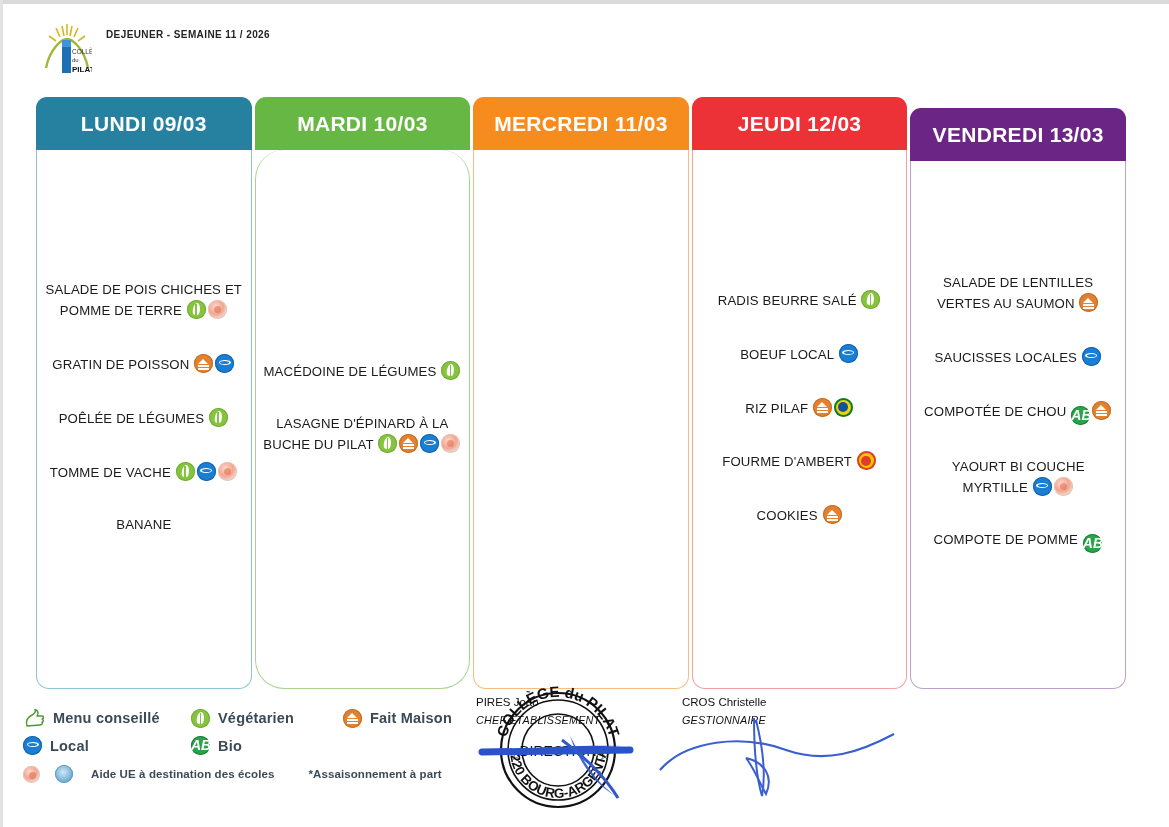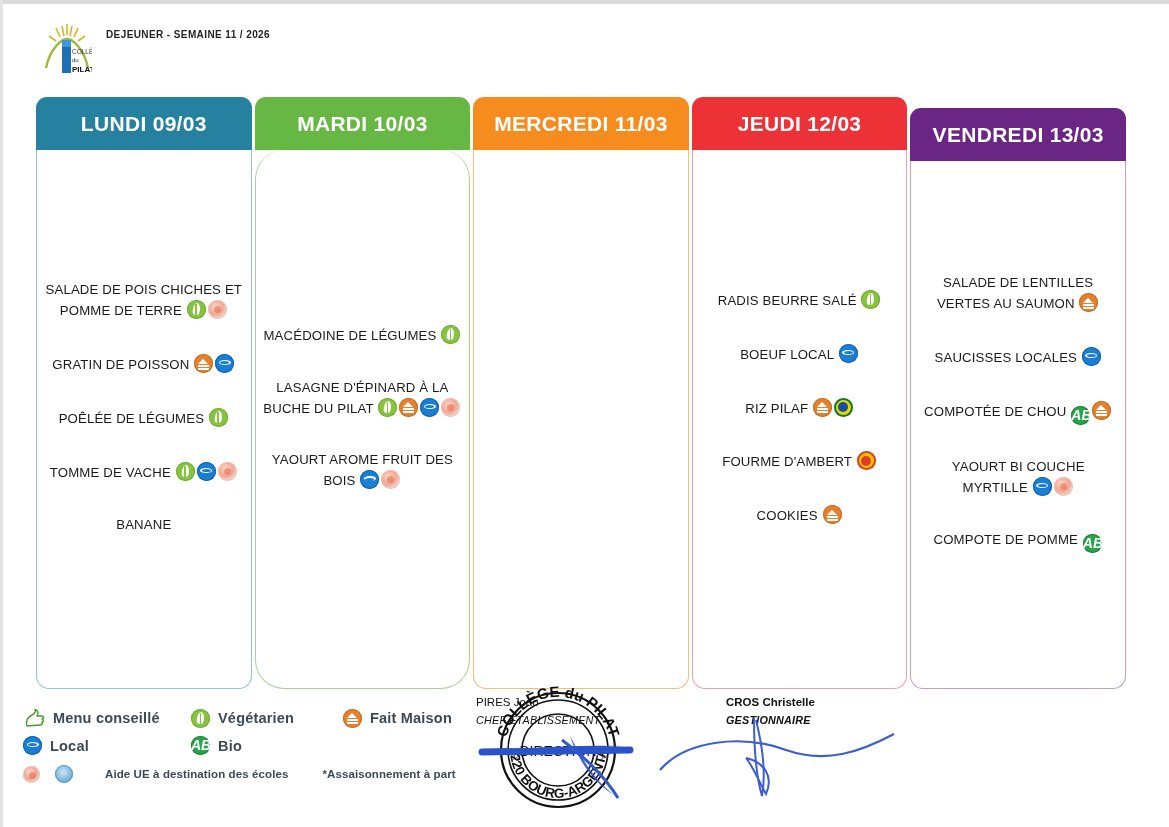--- a/index.html
+++ b/index.html
@@ -93,21 +93,21 @@
   .legend{position:absolute;left:22px;top:708px;width:470px;}
   .legend-row{display:flex;align-items:center;margin-bottom:8px;}
   .legend-item{display:flex;align-items:center;gap:7px;}
   .legend-label{font-size:14.5px;font-weight:bold;color:#3b4a57;letter-spacing:.2px;white-space:nowrap;}
   .legend-note{font-size:11.5px;color:#3b4a57;font-weight:bold;letter-spacing:.1px;white-space:nowrap;}
 
   
   .sig{position:absolute;font-size:11.5px;color:#111;line-height:1.55;}
   .sig .role{font-style:italic;font-size:10.8px;letter-spacing:.2px;}
   .sig-left{left:476px;top:694px;}
-  .sig-right{left:726px;top:694px;font-weight:bold;}
+  .sig-right{left:682px;top:694px;}
 
   .stamp{position:absolute;left:486px;top:676px;width:144px;height:142px;pointer-events:none;}
   .scribble{position:absolute;left:466px;top:700px;width:400px;height:120px;pointer-events:none;}
   .scribble2{position:absolute;left:650px;top:700px;width:260px;height:110px;pointer-events:none;}
 </style>
 </head>
 <body>
 
 <div class="scan-edge-top"></div>
 <div class="scan-edge-left"></div>
@@ -147,21 +147,20 @@
           <div class="dish"><span class="txt">BANANE</span> </div>
         </div>
       </div>
     </div>
     <div class="day-col">
       <div class="day-head" style="background: rgb(103, 183, 69);">MARDI 10/03</div>
       <div class="day-body" style="border-color: rgb(168, 212, 147); border-radius: 29px;">
         <div class="dishes">
           <div class="dish"><span class="txt">MACÉDOINE DE LÉGUMES</span> <span class="ico ico-veg"></span></div>
           <div class="dish"><span class="txt">LASAGNE D'ÉPINARD À LA BUCHE DU PILAT</span> <span class="ico ico-veg"></span><span class="ico ico-maison"></span><span class="ico ico-local"></span><span class="ico ico-ue"></span></div>
-          <div class="dish"><span class="txt">YAOURT AROME FRUIT DES BOIS</span> <span class="ico ico-local"></span><span class="ico ico-ue"></span></div>
         </div>
       </div>
     </div>
     <div class="day-col">
       <div class="day-head" style="background: rgb(246, 139, 30);">MERCREDI 11/03</div>
       <div class="day-body" style="border-color: rgb(246, 189, 126);">
         <div class="dishes"></div>
       </div>
     </div>
     <div class="day-col">
@@ -217,21 +216,21 @@
     <div class="legend-item">
       <span class="ico ico-bio">AB</span>
       <span class="legend-label">Bio</span>
     </div>
   </div>
   <div class="legend-row" style="margin-top:10px">
     <span class="ico ico-ue" style="width:17px;height:17px;margin-right:14px"></span>
     <span class="ico" style="width:18px;height:18px;margin-right:14px;
           background:radial-gradient(circle at 45% 40%,#cfe6f5 0%,#7fb6da 55%,#4a90bf 100%);
           box-shadow:inset 0 0 0 1px #5f9dc4"></span>
-    <span class="legend-note" style="margin-left:18px">Aide UE à destination des écoles</span>
+    <span class="legend-note" style="margin-left:4px">Aide UE à destination des écoles</span>
     <span class="legend-note" style="margin-left:34px">*Assaisonnement à part</span>
   </div>
 </div>
 
 <div class="sig sig-left">
   <div>PIRES Joao</div>
   <div class="role">CHEF ETABLISSEMENT</div>
 </div>
 <div class="sig sig-right">
   <div>CROS Christelle</div>

